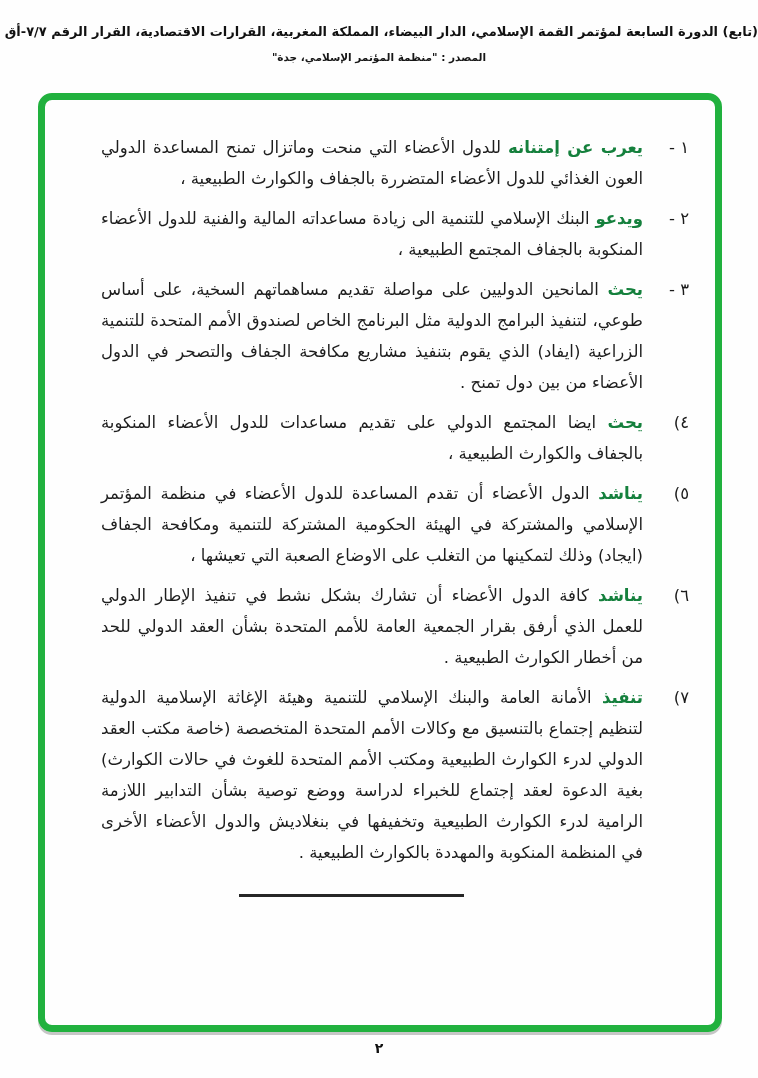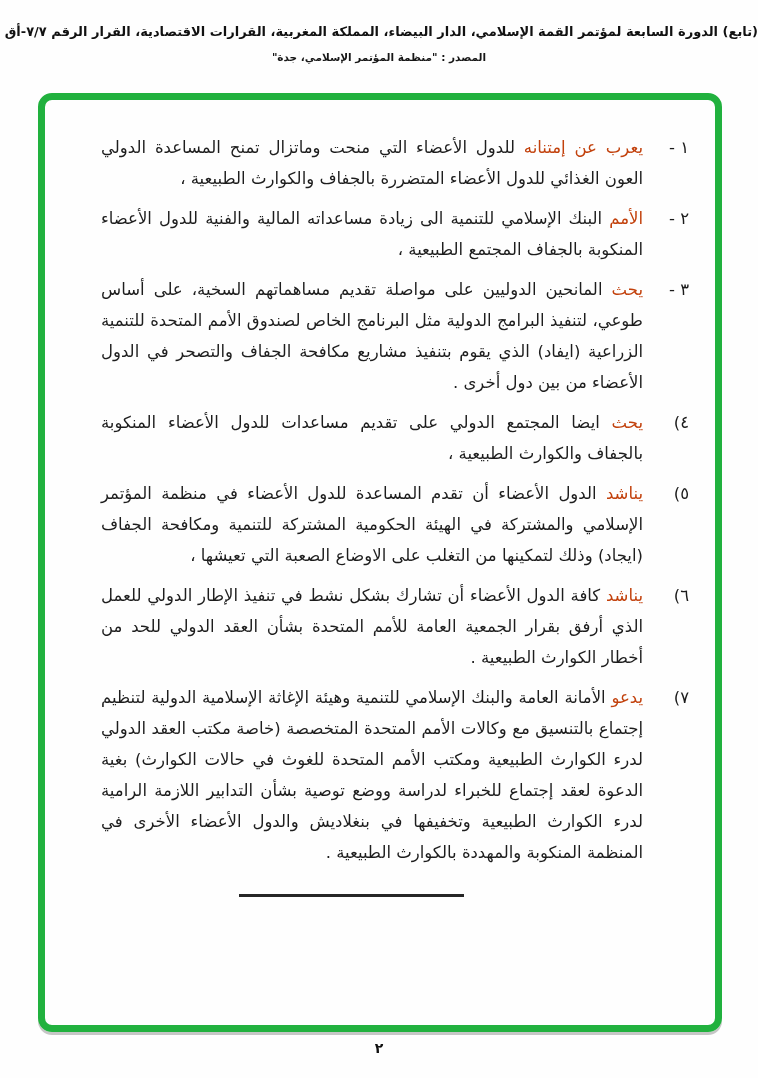--- a/index.html
+++ b/index.html
@@ -52,21 +52,21 @@
     padding-left: 6px;
     white-space: nowrap;
     color: #1b1b1b;
   }
   .clause .text {
     flex: 1 1 auto;
     font-size: 16.5px; line-height: 31px;
     text-align: justify; text-justify: inter-word;
     color: #1d1d1d;
   }
-  .clause .text strong { font-weight: normal; color: #c2410c; }
+  .clause .text strong { font-weight: bold; color: #15803d; }
 
   .end-divider {
     height: 3px; width: 225px;
     background: #262626;
     margin: 26px 225px 0 0;
   }
 
   
   .page-number {
     position: absolute; left: 0; right: 0; top: 1040px;
@@ -92,30 +92,30 @@
         <div class="marker">١ -</div>
         <p class="text">
           <strong>يعرب عن إمتنانه</strong>
           <span>للدول الأعضاء التي منحت وماتزال تمنح المساعدة الدولي العون الغذائي للدول الأعضاء المتضررة بالجفاف والكوارث الطبيعية ،</span>
         </p>
       </div>
 
       <div class="clause">
         <div class="marker">٢ -</div>
         <p class="text">
-          <strong>الأمم</strong>
+          <strong>ويدعو</strong>
           <span>البنك الإسلامي للتنمية الى زيادة مساعداته المالية والفنية للدول الأعضاء المنكوبة بالجفاف المجتمع الطبيعية ،</span>
         </p>
       </div>
 
       <div class="clause">
         <div class="marker">٣ -</div>
         <p class="text">
           <strong>يحث</strong>
-          <span>المانحين الدوليين على مواصلة تقديم مساهماتهم السخية، على أساس طوعي، لتنفيذ البرامج الدولية مثل البرنامج الخاص لصندوق الأمم المتحدة للتنمية الزراعية (ايفاد) الذي يقوم بتنفيذ مشاريع مكافحة الجفاف والتصحر في الدول الأعضاء من بين دول أخرى .</span>
+          <span>المانحين الدوليين على مواصلة تقديم مساهماتهم السخية، على أساس طوعي، لتنفيذ البرامج الدولية مثل البرنامج الخاص لصندوق الأمم المتحدة للتنمية الزراعية (ايفاد) الذي يقوم بتنفيذ مشاريع مكافحة الجفاف والتصحر في الدول الأعضاء من بين دول تمنح .</span>
         </p>
       </div>
 
       <div class="clause">
         <div class="marker">٤)</div>
         <p class="text">
           <strong>يحث</strong>
           <span>ايضا المجتمع الدولي على تقديم مساعدات للدول الأعضاء المنكوبة بالجفاف والكوارث الطبيعية ،</span>
         </p>
       </div>
@@ -132,21 +132,21 @@
         <div class="marker">٦)</div>
         <p class="text">
           <strong>يناشد</strong>
           <span>كافة الدول الأعضاء أن تشارك بشكل نشط في تنفيذ الإطار الدولي للعمل الذي أرفق بقرار الجمعية العامة للأمم المتحدة بشأن العقد الدولي للحد من أخطار الكوارث الطبيعية .</span>
         </p>
       </div>
 
       <div class="clause">
         <div class="marker">٧)</div>
         <p class="text">
-          <strong>يدعو</strong>
+          <strong>تنفيذ</strong>
           <span>الأمانة العامة والبنك الإسلامي للتنمية وهيئة الإغاثة الإسلامية الدولية لتنظيم إجتماع بالتنسيق مع وكالات الأمم المتحدة المتخصصة (خاصة مكتب العقد الدولي لدرء الكوارث الطبيعية ومكتب الأمم المتحدة للغوث في حالات الكوارث) بغية الدعوة لعقد إجتماع للخبراء لدراسة ووضع توصية بشأن التدابير اللازمة الرامية لدرء الكوارث الطبيعية وتخفيفها في بنغلاديش والدول الأعضاء الأخرى في المنظمة المنكوبة والمهددة بالكوارث الطبيعية .</span>
         </p>
       </div>
 
       <div class="end-divider"></div>
 
     </div>
   </div>
 
   <div class="page-number">٢</div>

